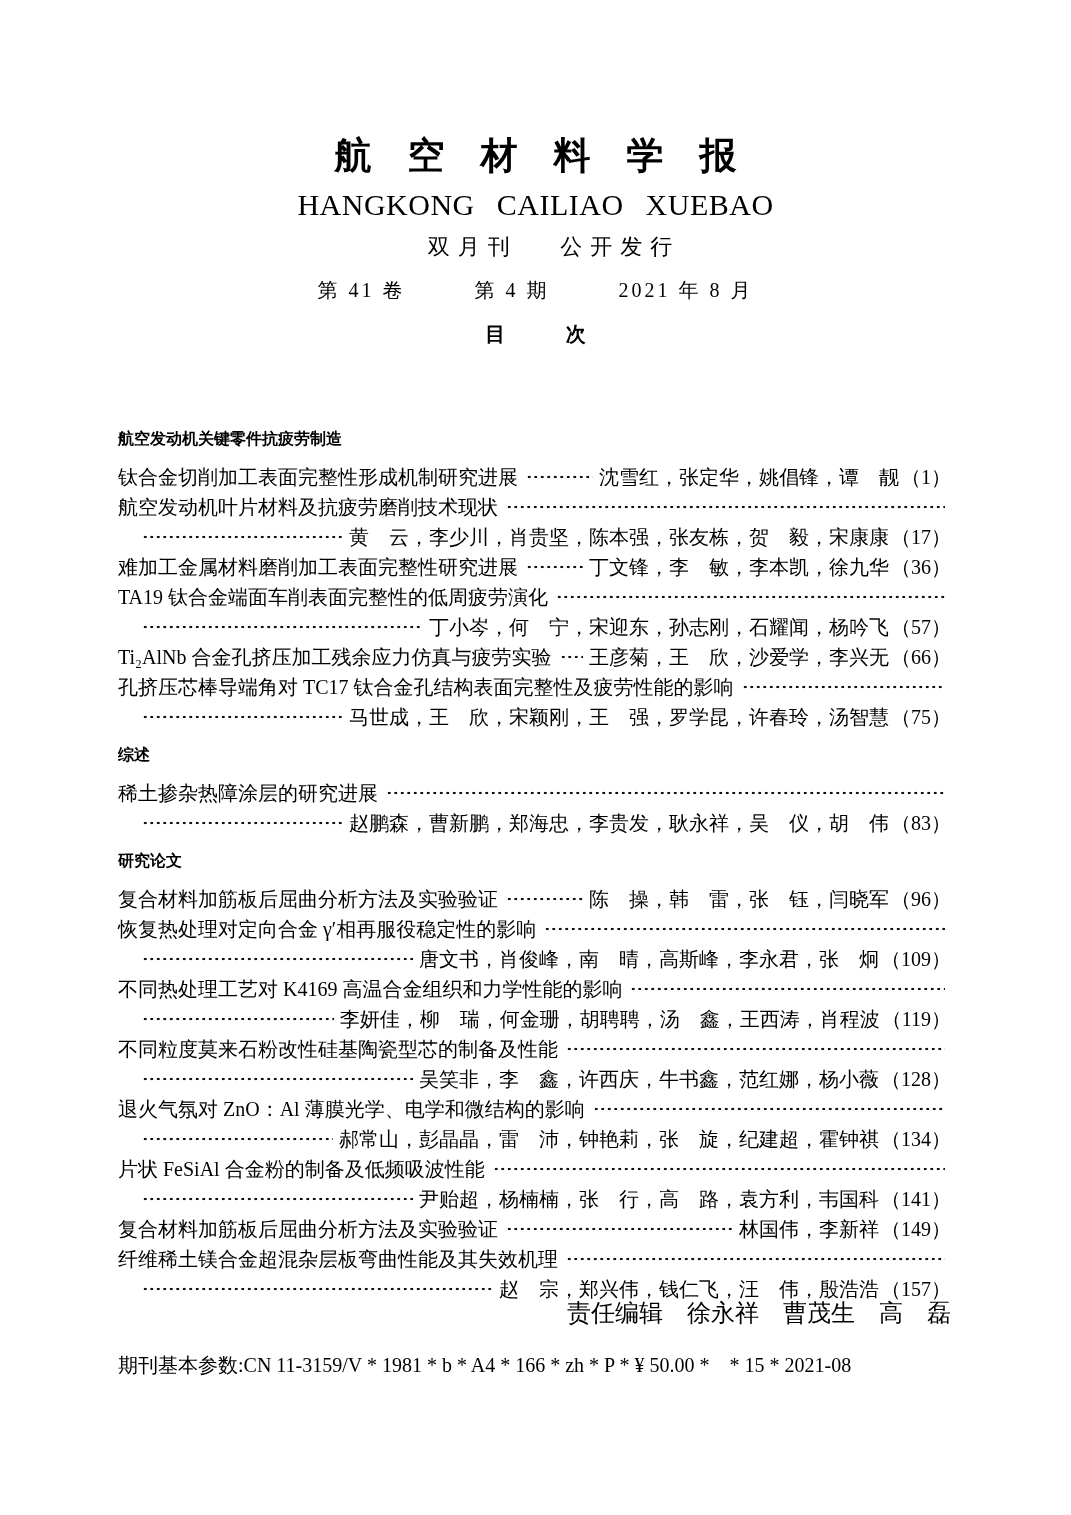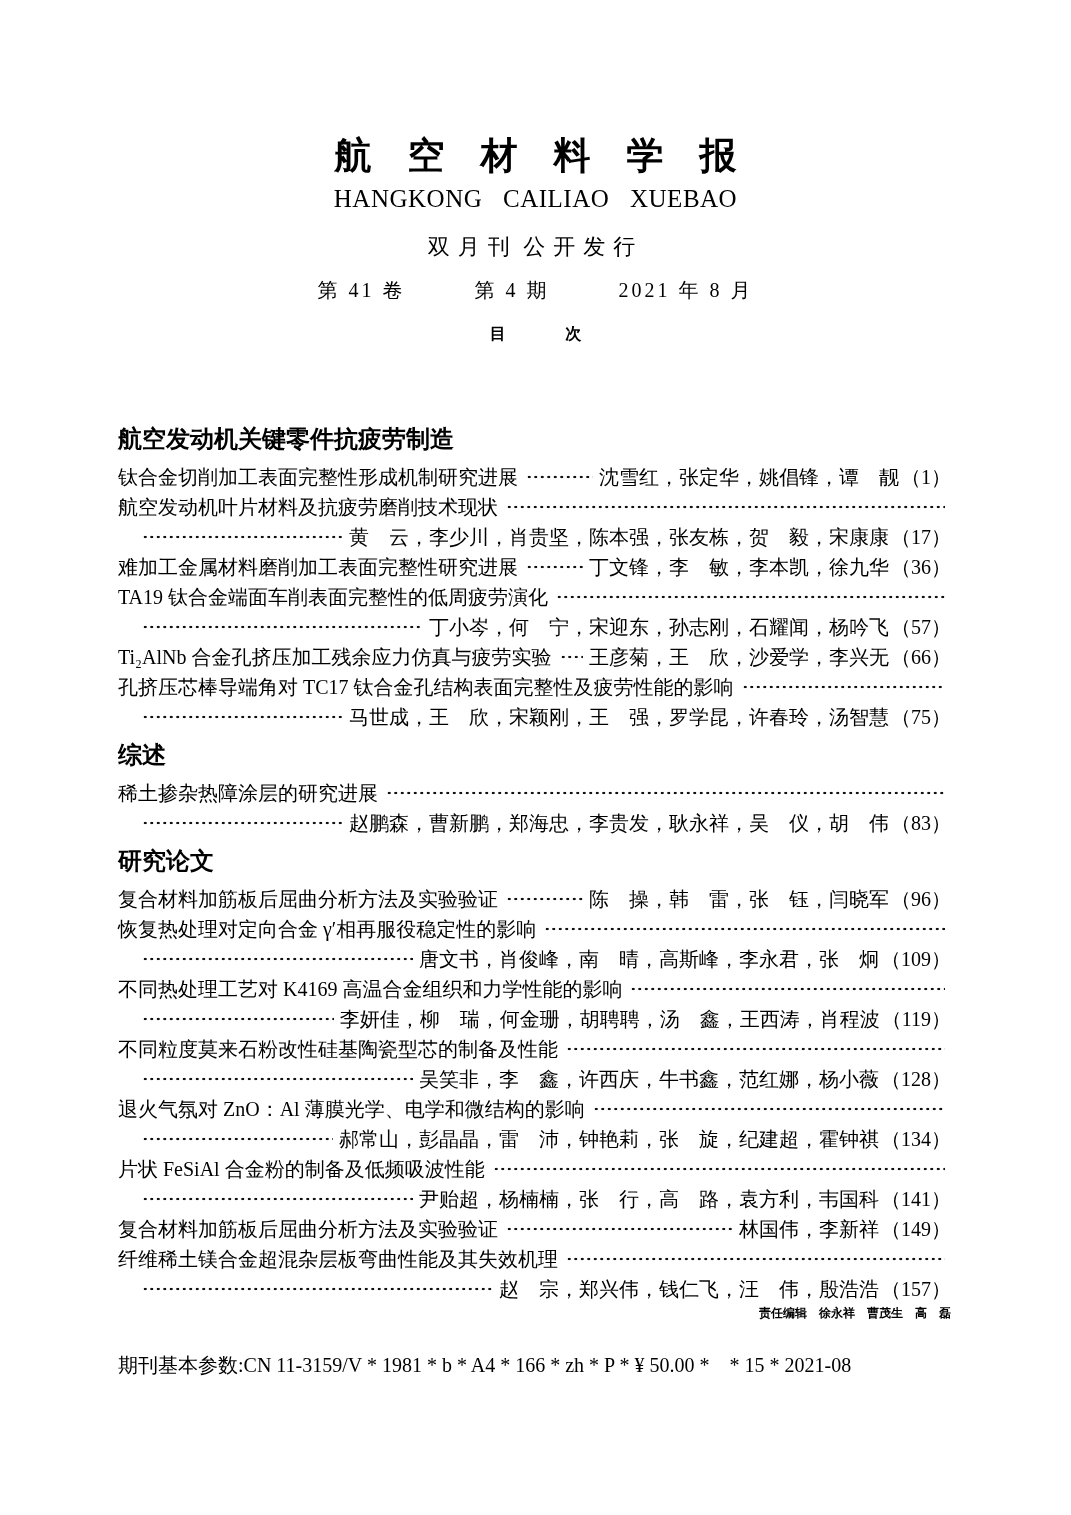--- a/index.html
+++ b/index.html
@@ -14,42 +14,42 @@
   }
   
   .masthead div{position:absolute;left:0;right:0;text-align:center;}
   .title-cn{
     top:136px;
     font-family:"Liberation Sans","DejaVu Sans",sans-serif;
     font-weight:bold;font-size:37px;line-height:40px;
   }
   .title-cn span{letter-spacing:36px;margin-right:-36px;}
   .title-py{
-    top:186px;font-size:25px;line-height:26px;
+    top:192px;font-size:30px;line-height:26px;
     letter-spacing:0.5px;word-spacing:14px;
   }
   .pub-line{top:234px;font-size:22px;line-height:26px;}
-  .pub-line span{letter-spacing:8px;}
+  .pub-line span{letter-spacing:8px;margin-left:37px;}
   .pub-line span + span{}
   .issue-line{top:278px;font-size:20px;line-height:24px;}
   .issue-line span{letter-spacing:3px;}
   .issue-line span + span{margin-left:64px;margin-top:44px;}
   .contents-label{
-    top:320px;font-size:16px;line-height:28px;font-weight:bold;
+    top:320px;font-size:20px;line-height:28px;font-weight:bold;
     font-family:"Liberation Sans","DejaVu Sans",sans-serif;
   }
   .contents-label span + span{margin-left:55px;}
   
   #toc{
     position:absolute;top:426px;left:118px;width:833px;
     font-size:20px;
   }
   .sec-h{
     font-family:"Liberation Sans","DejaVu Sans",sans-serif;
-    font-weight:bold;font-size:24px;line-height:26px;
+    font-weight:bold;font-size:16px;line-height:26px;
     margin:10px 0 10px 0;
   }
   #toc .sec-h:first-child{margin-top:0;}
   .row{
     display:flex;align-items:center;
     height:30px;line-height:30px;white-space:nowrap;
   }
   .row.cont{padding-left:16px;justify-content:center;}
   .t,.a,.p{white-space:nowrap;}
   .p{margin-left:2px;}
@@ -59,21 +59,21 @@
     background-image:radial-gradient(circle,#111 1.15px,transparent 1.55px);
     background-size:6.5px 8px;
     background-repeat:repeat-x;
     background-position:left center;
   }
   
   .editors-line{
     position:absolute;top:1300px;left:118px;width:833px;
     text-align:right;
     font-family:"Liberation Sans","DejaVu Sans",sans-serif;
-    font-weight:bold;font-size:12px;line-height:26px;
+    font-weight:normal;font-size:24px;line-height:26px;
   }
   .params-line{
     position:absolute;top:1352px;left:118px;width:900px;
     font-size:20px;line-height:26px;text-align:left;
   }
 </style>
 </head>
 <body>
 
 <div class="page">

